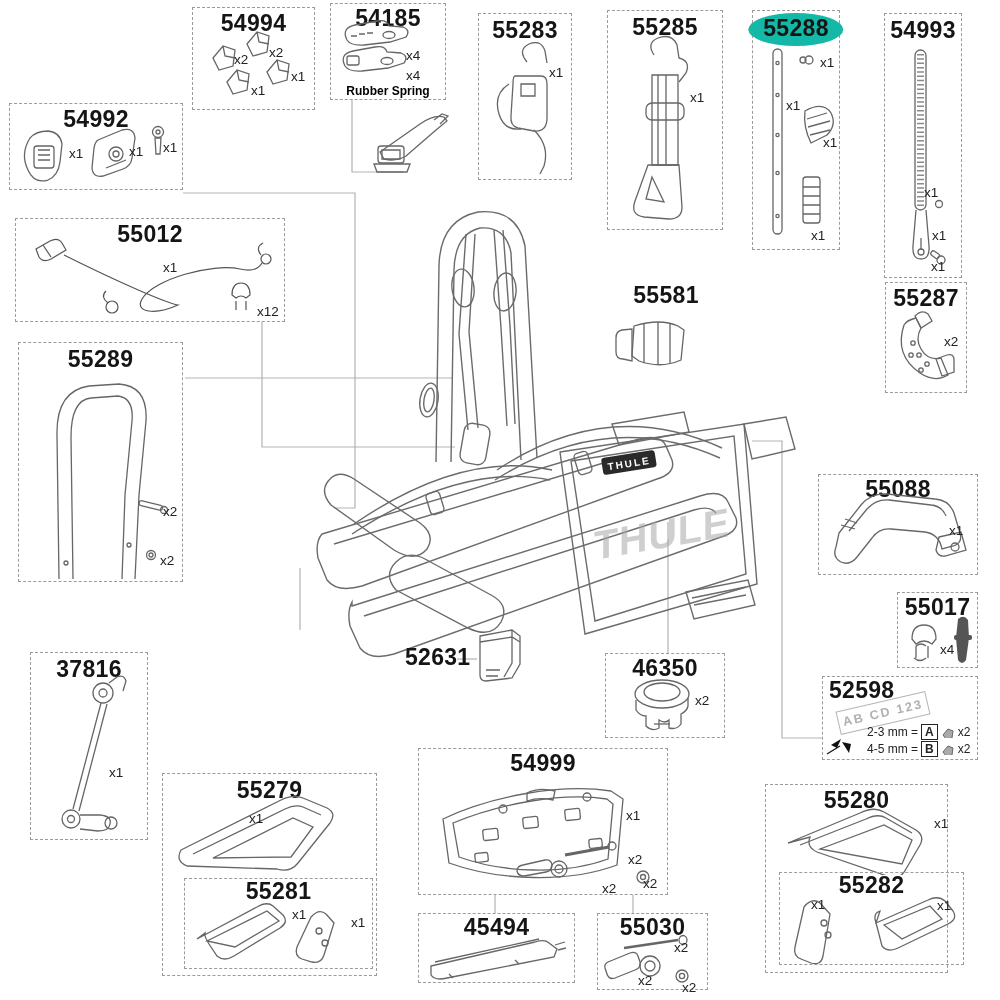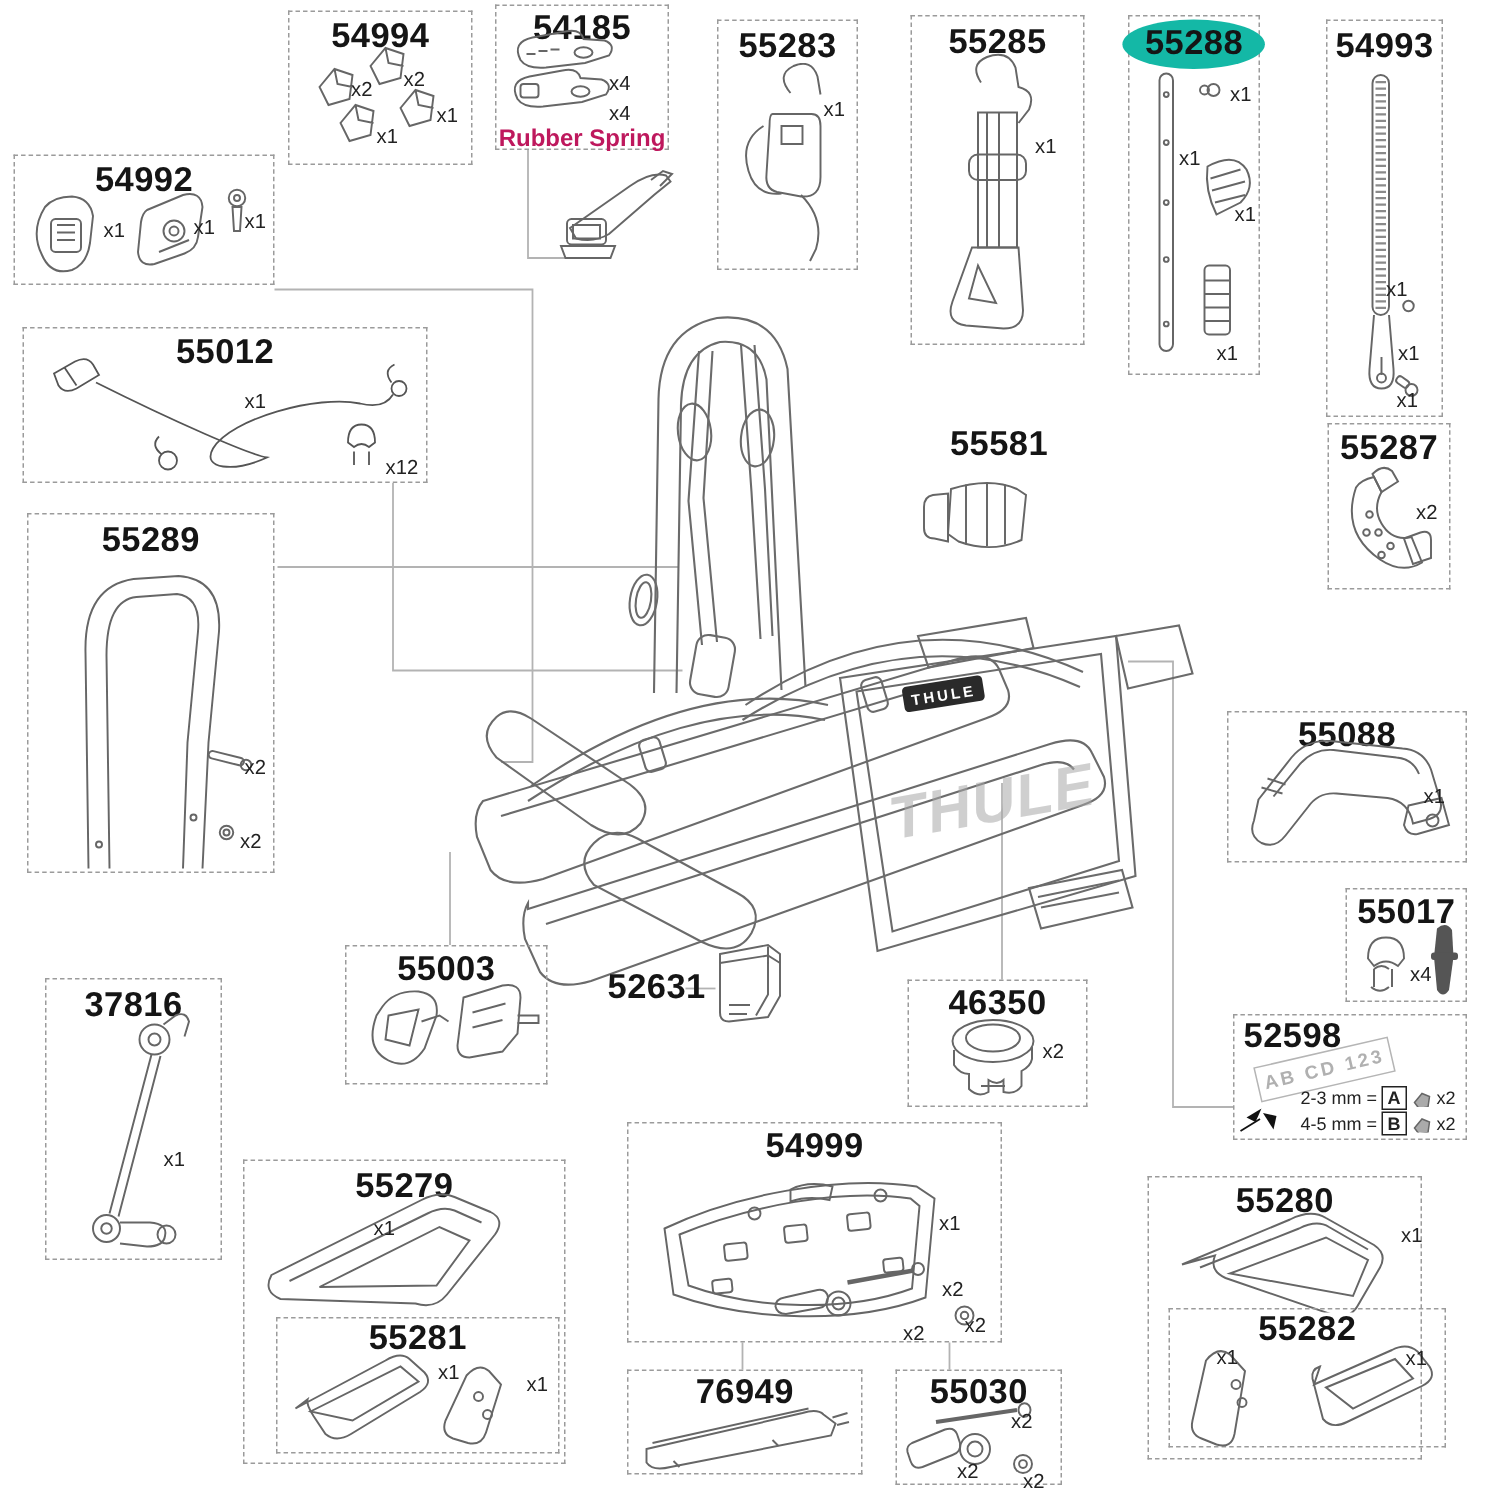--- a/index.html
+++ b/index.html
@@ -2,21 +2,21 @@
 <html><head>
 <meta charset="utf-8">
 <style>
   *{box-sizing:border-box;margin:0;padding:0}
   body{background:#fff;font-family:"Liberation Sans",sans-serif}
   .canvas{position:relative;width:1000px;height:1000px;background:#fff;overflow:hidden}
   .pbox{position:absolute;border:1px dashed #9b9b9b;background:transparent}
   .pnum{position:absolute;font-weight:bold;font-size:23px;color:#151515;line-height:1.1;white-space:nowrap;letter-spacing:.3px}
   .cen{left:50%;transform:translateX(-50%)}
   .qty{position:absolute;font-size:13.5px;color:#222;line-height:1;white-space:nowrap}
-  .note{position:absolute;font-weight:bold;font-size:16px;color:#be185d;white-space:nowrap}
+  .note{position:absolute;font-weight:bold;font-size:12px;color:#000000;white-space:nowrap}
   .hl{background:#14b8a6;border-radius:50%;padding:3px 15px 5px}
   svg.art{position:absolute;display:block}
   .plate52598{position:absolute;border:1.2px solid #b5b5b5;background:#fff;color:#b0b0b0;
     font-weight:bold;font-size:12.5px;letter-spacing:2px;text-align:center;transform:rotate(-13deg)}
   .prow{position:absolute;display:flex;align-items:center;gap:3px;font-size:12px;color:#222;white-space:nowrap}
   .boxed{display:inline-block;border:1.5px solid #222;padding:0 3px;font-weight:bold;font-size:12px;line-height:14px;background:#fff}
 </style>
 </head>
 <body>
 
@@ -336,33 +336,20 @@
       <path d="M70 50 L42 156 M76 51 L48 158"></path>
       <circle cx="40" cy="166" r="9"></circle>
           <circle cx="40" cy="166" r="3.5"></circle>
       <path d="M49 162 l20 0 q12 1 10 9 q-1 7 -12 7 l-18 -2"></path>
       <circle cx="80" cy="170" r="6"></circle>
     </g>
   </svg>
   <span class="qty" style="left:78px;top:113px">x1</span>
 </div>
 
-<div class="pbox" style="left:230px;top:630px;width:135px;height:93px">
-  <div class="pnum cen" style="top:2px">55003</div>
-  <svg class="art" style="left:0;top:22px" width="135" height="71">
-    <g stroke="#666" fill="none" stroke-width="1.3">
-      <path d="M20 24 q-8 22 8 30 q14 7 24 -8 l8 -22 q2 -14 -12 -16 q-16 -1 -24 10 z"></path>
-      <path d="M28 24 l20 -4 l-6 24 l-16 -4 z"></path>
-      <path d="M50 28 l12 -4 l6 4"></path>
-      <path d="M78 12 l26 -8 q12 -2 12 8 l-2 24 l-10 12 l-22 4 q-8 0 -8 -8 z"></path>
-      <path d="M84 22 l22 -6 M84 32 l20 -5"></path>
-      <path d="M114 24 h14 v5 h-14"></path>
-    </g>
-  </svg>
-</div>
 
 <div class="pnum" style="left:405px;top:645px">52631</div>
 <svg class="art" style="left:468px;top:622px" width="62" height="68">
   <g stroke="#666" fill="none" stroke-width="1.3">
     <path d="M12 14 l32 -6 l8 6 v28 l-8 14 l-26 3 q-6 0 -6 -6 z"></path>
     <path d="M12 20 l32 -5 l8 5 M44 9 v32 l-8 14"></path>
     <path d="M18 48 h14 M18 54 h12"></path>
   </g>
 </svg>
 
@@ -429,21 +416,21 @@
           <circle cx="224" cy="128" r="2.5"></circle>
     </g>
   </svg>
   <span class="qty" style="left:207px;top:60px">x1</span>
   <span class="qty" style="left:209px;top:104px">x2</span>
   <span class="qty" style="left:183px;top:133px">x2</span>
   <span class="qty" style="left:224px;top:128px">x2</span>
 </div>
 
 <div class="pbox" style="left:418px;top:913px;width:157px;height:70px">
-  <div class="pnum cen" style="top:1px">76949</div>
+  <div class="pnum cen" style="top:1px">45494</div>
   <svg class="art" style="left:0;top:0" width="157" height="70">
     <g stroke="#666" fill="none" stroke-width="1.3">
       <path d="M12 52 L116 28 q10 -3 14 1 l8 6 l-3 8 L28 64 q-12 3 -16 -3 z"></path>
       <path d="M16 48 L120 25"></path>
       <path d="M136 31 l10 -3 M139 36 l8 -2"></path>
       <path d="M30 60 l4 4 M96 46 l4 4"></path>
     </g>
   </svg>
 </div>
 

